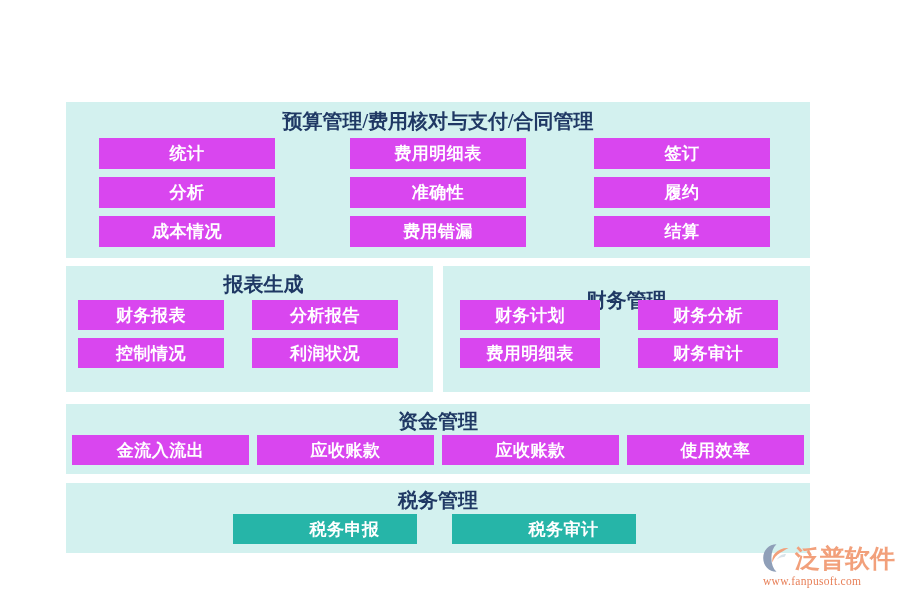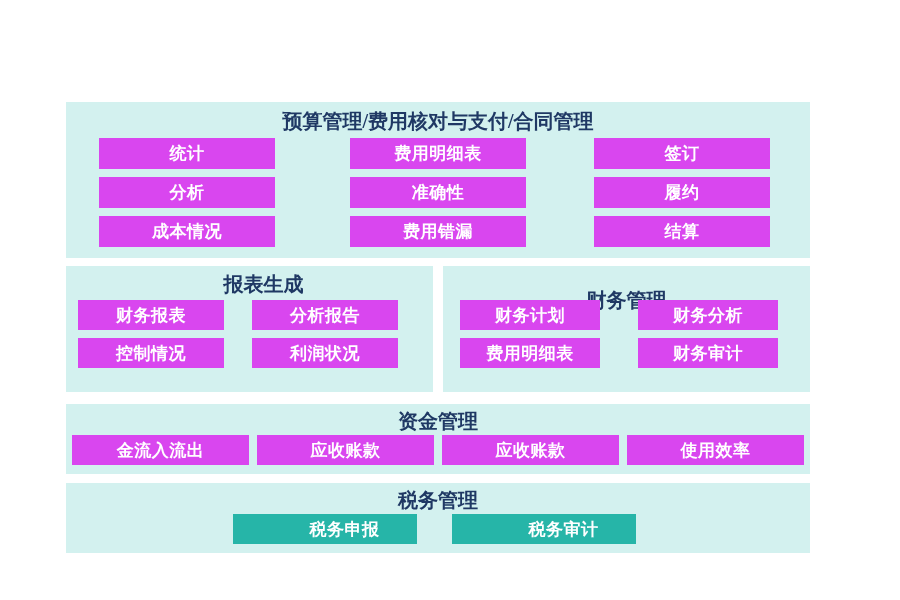--- a/index.html
+++ b/index.html
@@ -291,14 +291,30 @@
   </div>
 
   <div class="panel" id="sec-tax">
     <div class="panel-header">税务管理</div>
     <div class="row">
       <div class="btn green i0">税务申报</div>
       <div class="btn green i1">税务审计</div>
     </div>
   </div>
 
+  <div class="logo">
+    <div class="logo-row">
+      <span class="logo-mark">
+        <svg width="30" height="30" viewBox="0 0 30 30" xmlns="http://www.w3.org/2000/svg">
+          <path d="M14.5 1.2 C6.8 1.2 1.2 7.2 1.2 15 C1.2 22.8 6.8 28.8 14.5 28.8
+                   C11.2 25.8 9.4 20.8 9.4 15 C9.4 9.2 11.2 4.2 14.5 1.2 Z" fill="#8f9fb8"></path>
+          <path d="M26.5 5.0 C21.5 4.6 16.0 6.6 12.8 10.6 C10.6 13.3 9.8 16.6 10.4 19.6
+                   C11.6 15.4 14.6 11.8 18.6 9.6 C21.2 8.1 24.0 6.2 26.5 5.0 Z" fill="#f2a07b"></path>
+          <path d="M24.0 11.0 C20.0 11.0 16.6 13.2 15.0 16.4 C17.0 14.6 19.8 13.6 22.4 14.0
+                   C23.2 13.0 23.7 12.0 24.0 11.0 Z" fill="#d9e3ea"></path>
+        </svg>
+      </span>
+      <span class="logo-word">泛普软件</span>
+    </div>
+    <div class="logo-url">www.fanpusoft.com</div>
+  </div>
 
 </div>
 
 </body></html>

